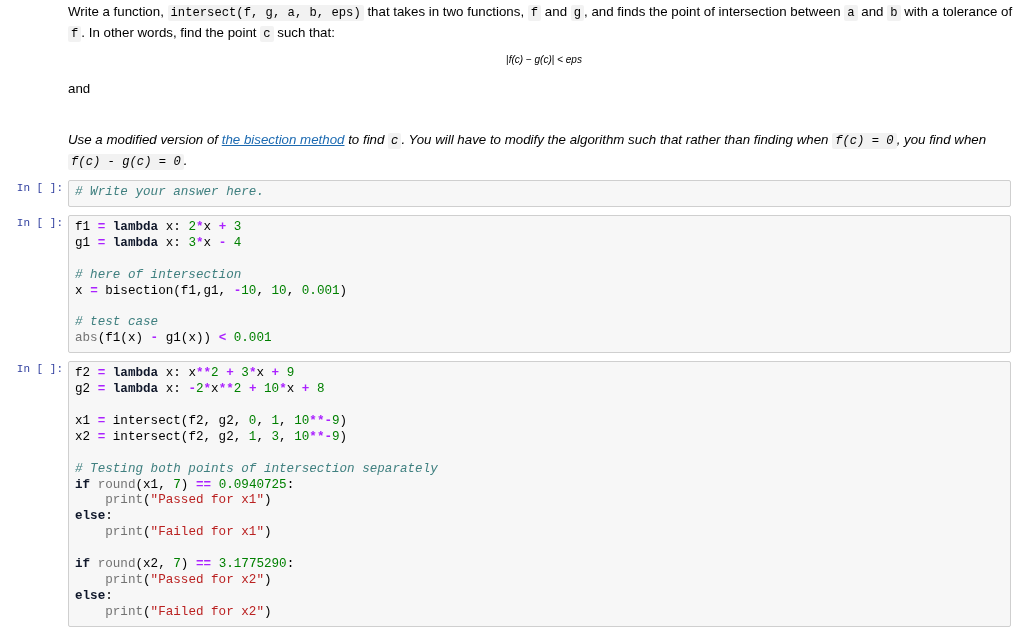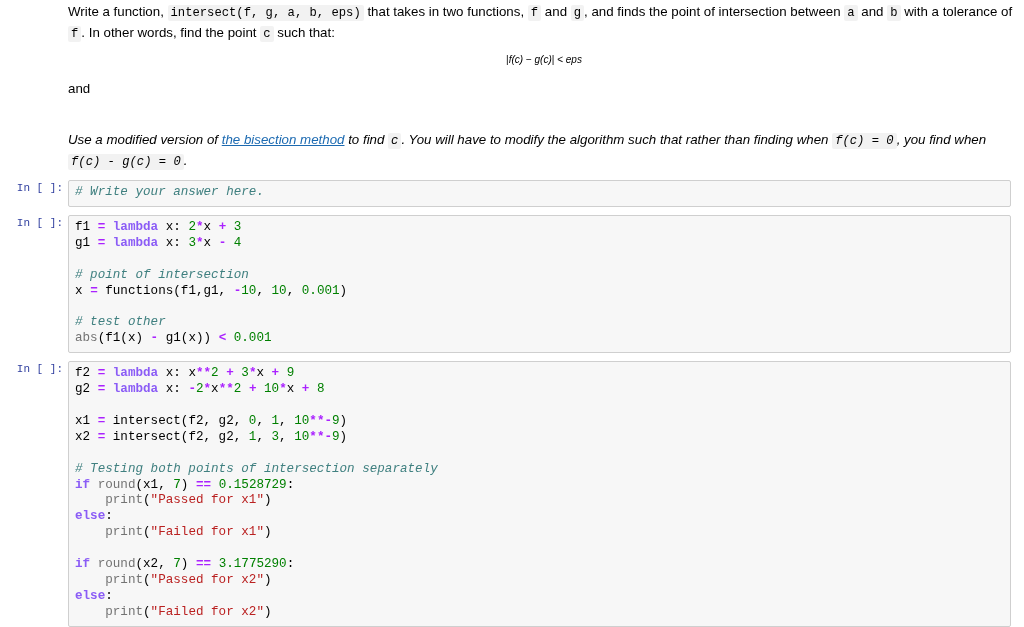--- a/index.html
+++ b/index.html
@@ -102,21 +102,21 @@
   pre.src {
     margin: 0;
     font-family: "Liberation Mono", "DejaVu Sans Mono", monospace;
     font-size: 12.6px;
     line-height: 15.9px;
     color: #000;
     white-space: pre;
     overflow: hidden;
   }
   
-  .t-k   { color: #8b5cf6; font-weight: bold; }   
+  .t-k   { color: #0f172a; font-weight: bold; }   
   .t-nb  { color: #737373; }                      
   .t-c   { color: #408080; font-style: italic; }                      
   .t-n   { color: #008000; }                      
   .t-o   { color: #AA22FF; font-weight: bold; }   
   .t-s   { color: #BA2121; }                      
   .t-p   { color: #000000; }                      
 </style>
 </head>
 <body>
 
@@ -163,38 +163,38 @@
         <div class="code-wrap">
           <pre class="src"><span class="t-c"># Write your answer here.</span></pre>
         </div>
       </div>
       <div class="cell code-cell">
         <div class="prompt">In [ ]:</div>
         <div class="code-wrap">
           <pre class="src"><span class="t-p">f1 </span><span class="t-o">=</span><span class="t-p"> </span><span class="t-k">lambda</span><span class="t-p"> x: </span><span class="t-n">2</span><span class="t-o">*</span><span class="t-p">x </span><span class="t-o">+</span><span class="t-p"> </span><span class="t-n">3</span>
 <span class="t-p">g1 </span><span class="t-o">=</span><span class="t-p"> </span><span class="t-k">lambda</span><span class="t-p"> x: </span><span class="t-n">3</span><span class="t-o">*</span><span class="t-p">x </span><span class="t-o">-</span><span class="t-p"> </span><span class="t-n">4</span>
 
-<span class="t-c"># point of intersection</span>
-<span class="t-p">x </span><span class="t-o">=</span><span class="t-p"> functions(f1,g1, </span><span class="t-o">-</span><span class="t-n">10</span><span class="t-p">, </span><span class="t-n">10</span><span class="t-p">, </span><span class="t-n">0.001</span><span class="t-p">)</span>
-
-<span class="t-c"># test other</span>
+<span class="t-c"># here of intersection</span>
+<span class="t-p">x </span><span class="t-o">=</span><span class="t-p"> bisection(f1,g1, </span><span class="t-o">-</span><span class="t-n">10</span><span class="t-p">, </span><span class="t-n">10</span><span class="t-p">, </span><span class="t-n">0.001</span><span class="t-p">)</span>
+
+<span class="t-c"># test case</span>
 <span class="t-nb">abs</span><span class="t-p">(f1(x) </span><span class="t-o">-</span><span class="t-p"> g1(x)) </span><span class="t-o">&lt;</span><span class="t-p"> </span><span class="t-n">0.001</span></pre>
         </div>
       </div>
       <div class="cell code-cell">
         <div class="prompt">In [ ]:</div>
         <div class="code-wrap">
           <pre class="src"><span class="t-p">f2 </span><span class="t-o">=</span><span class="t-p"> </span><span class="t-k">lambda</span><span class="t-p"> x: x</span><span class="t-o">**</span><span class="t-n">2</span><span class="t-p"> </span><span class="t-o">+</span><span class="t-p"> </span><span class="t-n">3</span><span class="t-o">*</span><span class="t-p">x </span><span class="t-o">+</span><span class="t-p"> </span><span class="t-n">9</span>
 <span class="t-p">g2 </span><span class="t-o">=</span><span class="t-p"> </span><span class="t-k">lambda</span><span class="t-p"> x: </span><span class="t-o">-</span><span class="t-n">2</span><span class="t-o">*</span><span class="t-p">x</span><span class="t-o">**</span><span class="t-n">2</span><span class="t-p"> </span><span class="t-o">+</span><span class="t-p"> </span><span class="t-n">10</span><span class="t-o">*</span><span class="t-p">x </span><span class="t-o">+</span><span class="t-p"> </span><span class="t-n">8</span>
 
 <span class="t-p">x1 </span><span class="t-o">=</span><span class="t-p"> intersect(f2, g2, </span><span class="t-n">0</span><span class="t-p">, </span><span class="t-n">1</span><span class="t-p">, </span><span class="t-n">10</span><span class="t-o">**-</span><span class="t-n">9</span><span class="t-p">)</span>
 <span class="t-p">x2 </span><span class="t-o">=</span><span class="t-p"> intersect(f2, g2, </span><span class="t-n">1</span><span class="t-p">, </span><span class="t-n">3</span><span class="t-p">, </span><span class="t-n">10</span><span class="t-o">**-</span><span class="t-n">9</span><span class="t-p">)</span>
 
 <span class="t-c"># Testing both points of intersection separately</span>
-<span class="t-k">if</span><span class="t-p"> </span><span class="t-nb">round</span><span class="t-p">(x1, </span><span class="t-n">7</span><span class="t-p">) </span><span class="t-o">==</span><span class="t-p"> </span><span class="t-n">0.1528729</span><span class="t-p">:</span>
+<span class="t-k">if</span><span class="t-p"> </span><span class="t-nb">round</span><span class="t-p">(x1, </span><span class="t-n">7</span><span class="t-p">) </span><span class="t-o">==</span><span class="t-p"> </span><span class="t-n">0.0940725</span><span class="t-p">:</span>
 <span class="t-p">    </span><span class="t-nb">print</span><span class="t-p">(</span><span class="t-s">"Passed for x1"</span><span class="t-p">)</span>
 <span class="t-k">else</span><span class="t-p">:</span>
 <span class="t-p">    </span><span class="t-nb">print</span><span class="t-p">(</span><span class="t-s">"Failed for x1"</span><span class="t-p">)</span>
 
 <span class="t-k">if</span><span class="t-p"> </span><span class="t-nb">round</span><span class="t-p">(x2, </span><span class="t-n">7</span><span class="t-p">) </span><span class="t-o">==</span><span class="t-p"> </span><span class="t-n">3.1775290</span><span class="t-p">:</span>
 <span class="t-p">    </span><span class="t-nb">print</span><span class="t-p">(</span><span class="t-s">"Passed for x2"</span><span class="t-p">)</span>
 <span class="t-k">else</span><span class="t-p">:</span>
 <span class="t-p">    </span><span class="t-nb">print</span><span class="t-p">(</span><span class="t-s">"Failed for x2"</span><span class="t-p">)</span></pre>
         </div>
       </div>

